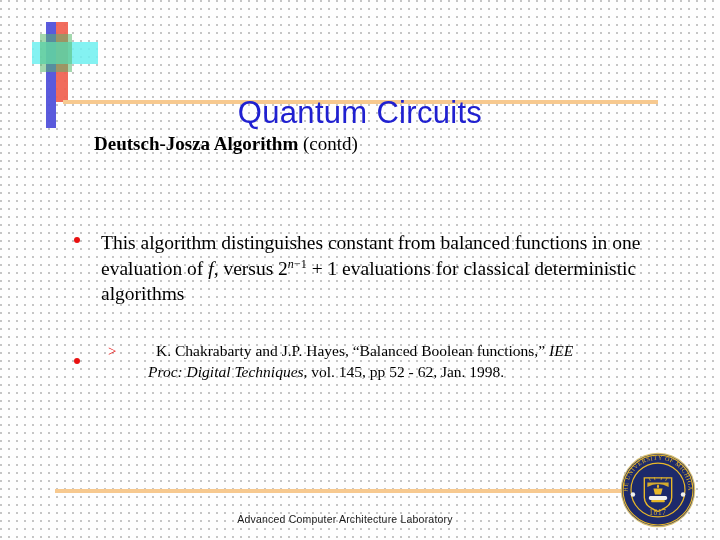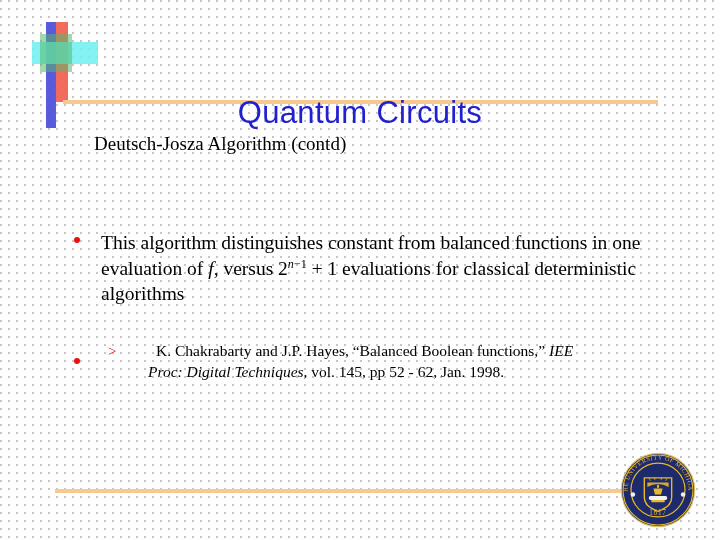--- a/index.html
+++ b/index.html
@@ -79,21 +79,21 @@
 
   
   #subtitle {
     position: absolute;
     left: 94px; top: 133px;
     font-family: "Liberation Serif", serif;
     font-size: 19px;
     color: #000000;
     white-space: nowrap;
   }
-  #subtitle .strong { font-weight: normal; }
+  #subtitle .strong { font-weight: bold; }
   #subtitle .plain { font-weight: normal; text-align: center; }
 
   
   #body {
     position: absolute;
     left: 72px; top: 186px;
     width: 610px;
   }
   .bullet-row {
     position: relative;
@@ -202,20 +202,21 @@
 
   <div id="subbullet">
     <div class="sub-row">
       <span class="sub-mark">&gt;</span>
       <span class="sub-text"><span>K. Chakrabarty and J.P. Hayes, “Balanced Boolean functions,” </span><i>IEE</i><span class="sub-line2"><i>Proc: Digital Techniques</i><span>, vol. 145, pp 52 - 62, Jan. 1998.</span></span></span>
     </div>
   </div>
 
   <div class="rule rule-bottom"></div>
 
+  <div id="footer-text">Advanced Computer Architecture Laboratory</div>
 
   <div id="seal">
     <svg width="76" height="76" viewBox="0 0 100 100">
       <circle cx="50" cy="50" r="49" fill="#d8c070"></circle>
       <circle cx="50" cy="50" r="47.5" fill="#1d2a6b"></circle>
       <circle cx="50" cy="50" r="46" fill="none" stroke="#e8b828" stroke-width="1.4"></circle>
       <circle cx="50" cy="50" r="35.5" fill="none" stroke="#e8b828" stroke-width="1.6"></circle>
       <circle cx="50" cy="50" r="33.5" fill="#1d2a6b"></circle>
 
       <defs>

